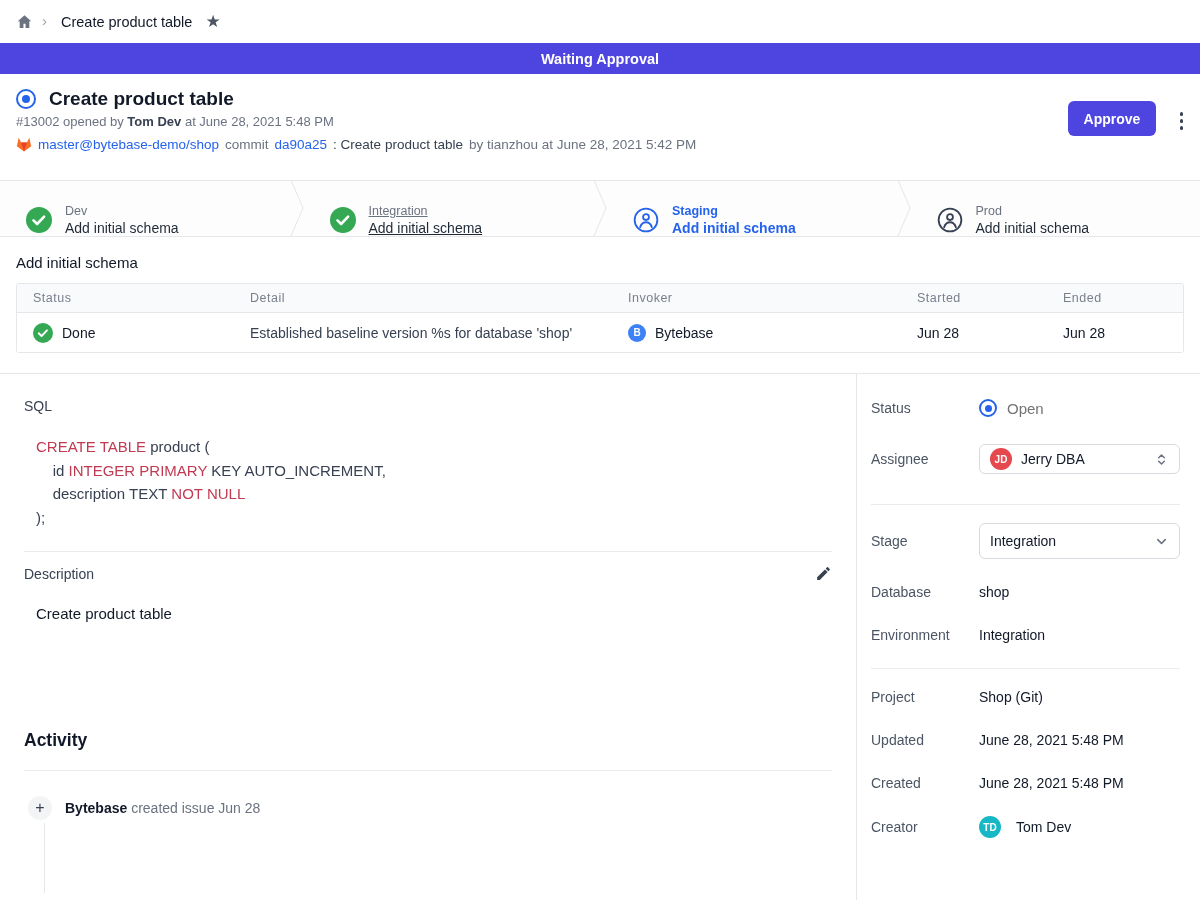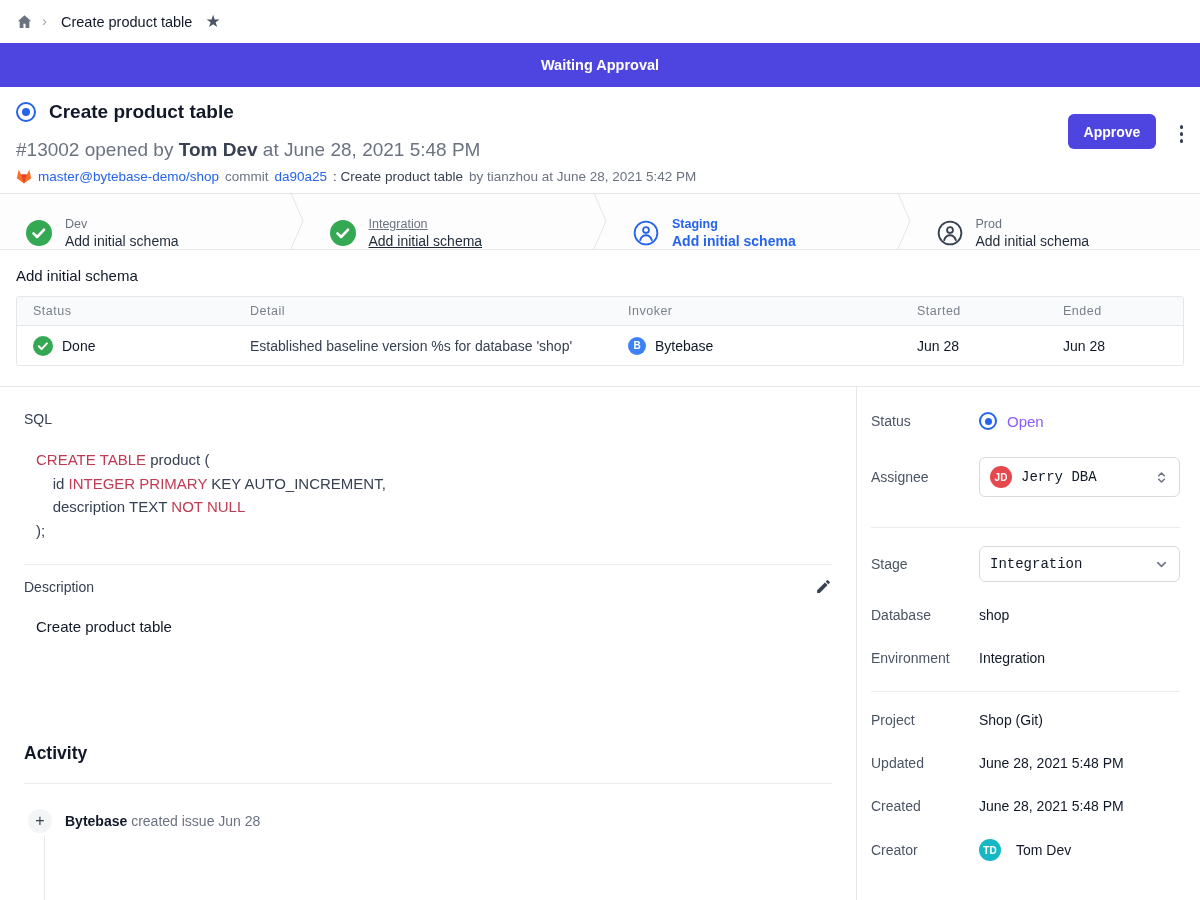--- a/index.html
+++ b/index.html
@@ -12,30 +12,30 @@
        font-family:"Liberation Sans", sans-serif;color:var(--text-dark);}
   svg{display:block;}
 
   
   .crumbbar{height:43px;display:flex;align-items:center;padding:0 16px;gap:9px;}
   .crumb-title{font-size:14.5px;color:#111827;margin-left:5px;}
   .crumb-sep{color:#9ca3af;font-size:15px;margin-top:-2px;}
   .star{color:#4b5563;font-size:17px;margin-left:4px;line-height:1;}
 
   
-  .banner{height:44px;background:var(--accent);display:flex;align-items:center;justify-content:center;}
+  .banner{height:31px;background:var(--accent);display:flex;align-items:center;justify-content:center;}
   .banner span{color:#fff;font-size:14.5px;font-weight:600;}
 
   
   .hdr{position:relative;padding:14px 24px 0 16px;height:106px;}
   .title-row{display:flex;align-items:center;gap:13px;}
   .open-ic{width:20px;height:20px;border:2px solid var(--blue);border-radius:50%;position:relative;flex-shrink:0;}
   .open-ic::after{content:"";width:8px;height:8px;background:var(--blue);border-radius:50%;position:absolute;top:4px;left:4px;}
   h1{font-size:19px;font-weight:700;margin:0;color:#111827;}
-  .meta{margin-top:16px;font-size:19px;color:var(--text-gray);}
+  .meta{margin-top:4px;font-size:13px;color:var(--text-gray);}
   .meta b{color:var(--text-mid);font-weight:600;}
   .commit{margin-top:8px;font-size:13.5px;color:var(--text-gray);display:flex;align-items:center;gap:6px;}
   .link{color:var(--blue);cursor:pointer;}
   .commit .msg{color:var(--text-mid);}
   .approve{position:absolute;top:27px;right:44px;width:88px;height:35px;background:var(--accent);
            color:#fff;border:none;border-radius:6px;font-size:14px;font-weight:600;font-family:inherit;cursor:pointer;}
   .kebab{position:absolute;right:15px;top:36px;display:flex;flex-direction:column;gap:3.5px;cursor:pointer;padding:2px;}
   .kebab i{width:3.5px;height:3.5px;border-radius:50%;background:#374151;}
 
   
@@ -84,25 +84,25 @@
   .act-line{position:absolute;left:15.5px;top:27px;width:1px;height:70px;background:var(--border);}
 
   
   .right{flex:1;padding:24px 20px 0 14px;}
   .srow{display:flex;align-items:center;margin-bottom:23px;min-height:20px;}
   .slabel{width:108px;font-size:14px;color:#4b5563;flex-shrink:0;}
   .sval{font-size:14px;font-weight:500;color:#111827;}
   .status-val{display:flex;align-items:center;gap:10px;}
   .status-val .open-ic{width:18px;height:18px;}
   .status-val .open-ic::after{width:7px;height:7px;top:3.5px;left:3.5px;}
-  .status-txt{font-size:15px;font-weight:500;color:#8b5cf6;}
+  .status-txt{font-size:15px;font-weight:500;color:#737373;}
   .selbox{flex:1;border:1px solid #d7dade;border-radius:6px;display:flex;align-items:center;
           padding:0 10px;gap:9px;cursor:pointer;background:#fff;}
-  .selbox .sval{font-weight:400;font-family:Liberation Mono, monospace;}
-  .h40{height:40px;} .h36{height:36px;}
+  .selbox .sval{font-weight:400;}
+  .h40{height:30px;} .h36{height:36px;}
   .caret{margin-left:auto;flex-shrink:0;}
   .shr-1{margin:30px 0 18px 0;} .shr-2{margin:22px 0 18px 0;}
   .row-assignee{margin-bottom:0;}
   .row-stage{margin-bottom:23px;}
 </style>
 </head>
 <body>
 
 <div class="crumbbar">
   <span>

